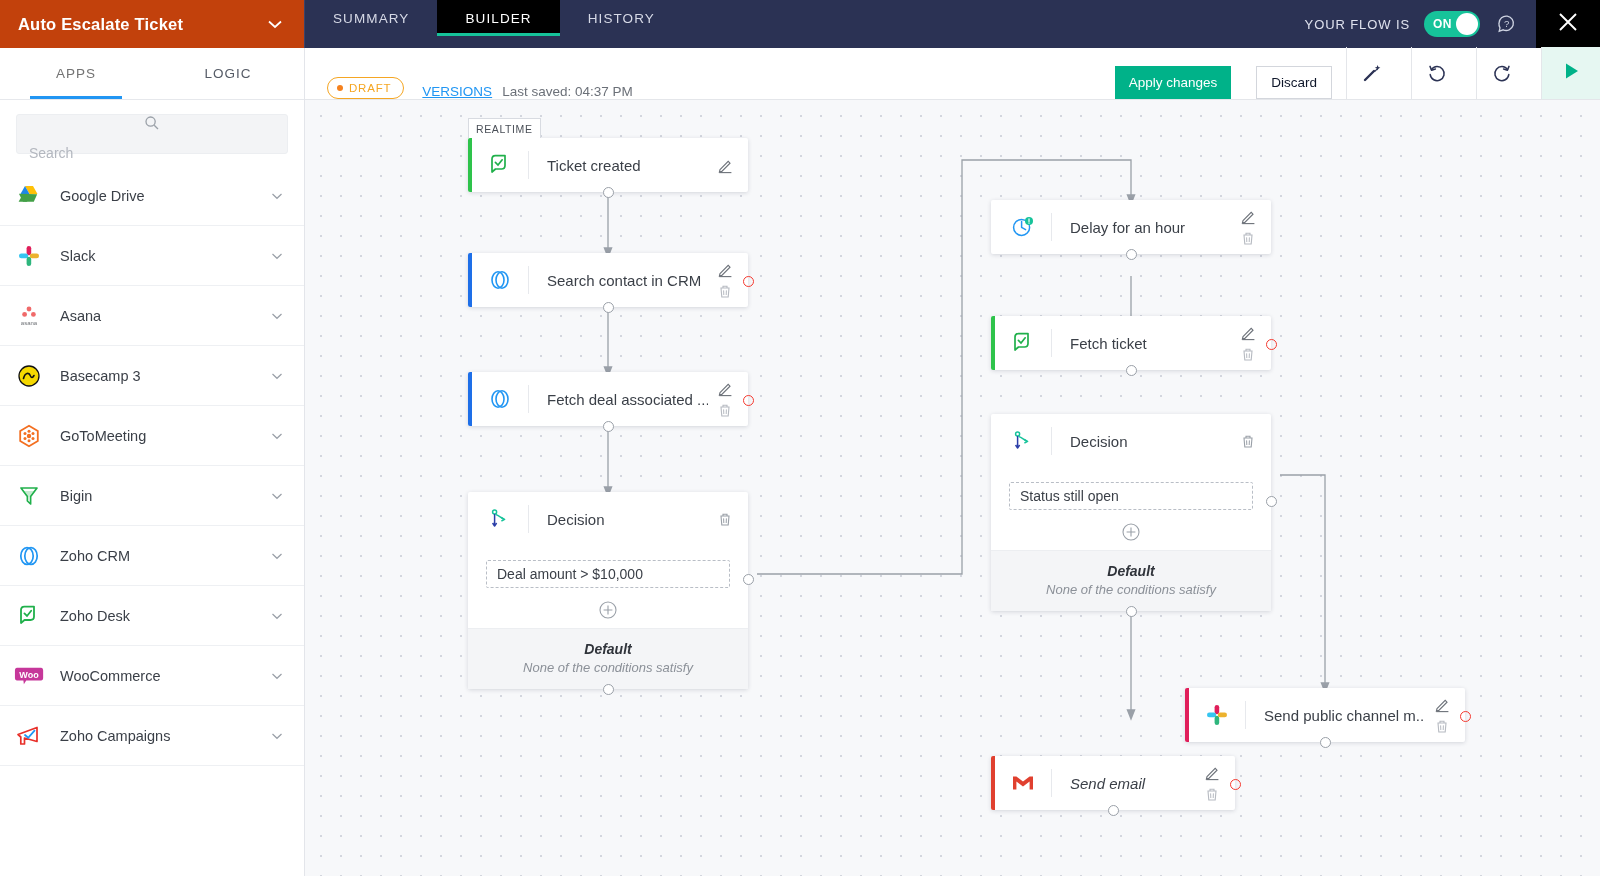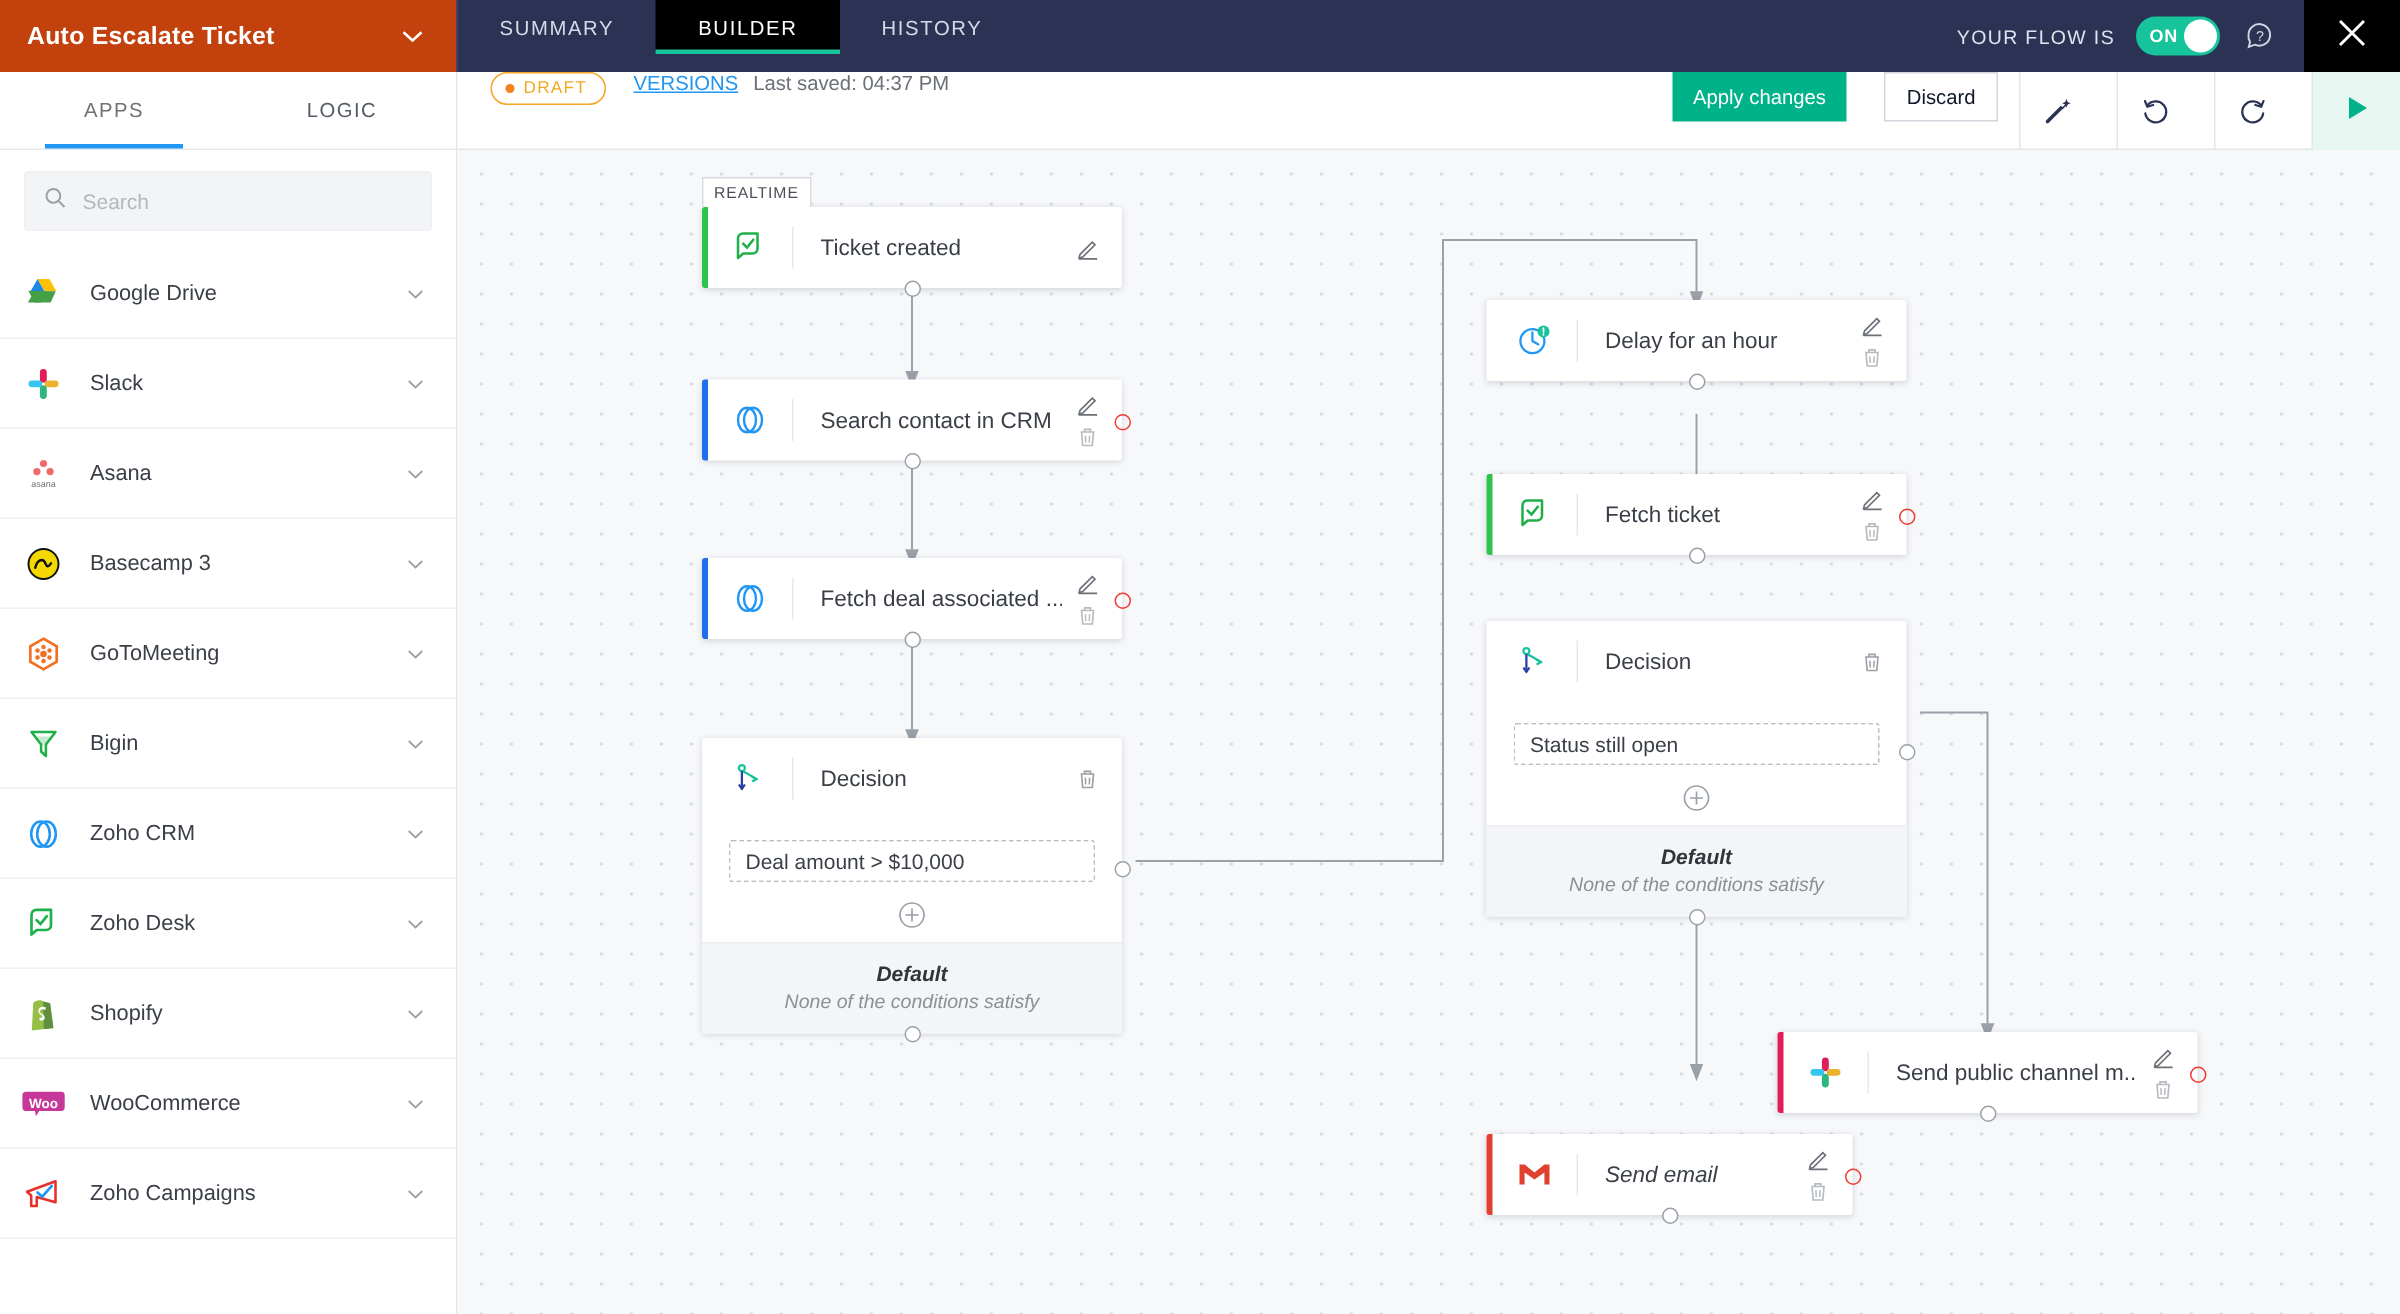--- a/index.html
+++ b/index.html
@@ -66,42 +66,42 @@
     font-size: 13.5px; letter-spacing: 1px; color: #555b66; cursor: pointer; position: relative;
   }
   .side-tab.active { color: #737373; }
   .side-tab.active::after {
     content: ""; position: absolute; bottom: 0; left: 50%; transform: translateX(-50%);
     width: 92px; height: 3px; background: #2196f3;
   }
   .search-wrap { padding: 14px 16px 12px 16px; }
   .search-box {
     height: 40px; background: #f3f4f6; border: 1px solid #eceef1; border-radius: 3px;
-    display: flex; align-items: center; padding: 0 12px; gap: 10px;
+    display: flex; align-items: center; padding: 0 12px; gap: 10px; flex-direction: column;
   }
   .search-box input {
     border: none; outline: none; background: transparent; font-size: 14px;
     color: #3b3f46; width: 100%; font-family: "Liberation Sans", sans-serif;
   }
   .search-box input::placeholder { color: #b3b7bf; }
 
   .app-list { overflow: hidden; flex: 1 1 auto; }
   .app-item {
     height: 60px; display: flex; align-items: center; gap: 16px;
     padding: 0 18px 0 14px; border-bottom: 1px solid #eef0f3; cursor: pointer;
   }
   .app-icon { width: 30px; height: 30px; flex: 0 0 30px; display: flex; align-items: center; justify-content: center; }
   .app-label { flex: 1 1 auto; font-size: 14.5px; color: #3a3f47; }
   .chev-grey { width: 18px; height: 18px; flex: 0 0 18px; display:flex;align-items:center;justify-content:center;}
 
   
   .main { flex: 1 1 auto; display: flex; flex-direction: column; min-width: 0; }
   .toolbar {
     height: 52px; flex: 0 0 52px; background: #fff; border-bottom: 1px solid #e4e6ea;
-    display: flex; align-items: flex-start; padding-left: 22px;
+    display: flex; align-items: flex-end; padding-left: 22px;
   }
   .draft-pill {
     border: 1px solid #f5a623; color: #f5a623; border-radius: 14px;
     font-size: 11.5px; letter-spacing: .8px; padding: 4px 12px 4px 9px;
     display: flex; align-items: center; gap: 6px;
   }
   .draft-dot { width: 6px; height: 6px; border-radius: 50%; background: #f5811e; }
   .versions-link {
     color: #2196f3; font-size: 13.5px; text-decoration: underline; margin-left: 18px; cursor: pointer;
   }
@@ -380,35 +380,20 @@
             </svg>
           </span>
           <span class="app-label">Zoho Desk</span>
           <span class="chev-grey">
             <svg width="16" height="16" viewBox="0 0 16 16">
                 <path d="M3.5 6 L8 10.3 L12.5 6" fill="none" stroke="#9aa0a8" stroke-width="1.2"></path>
               </svg>
           </span>
         </div>
 
-        <div class="app-item">
-          <span class="app-icon">
-            <svg width="24" height="26" viewBox="0 0 24 26">
-              <path d="M6.5 4.6 C8.6 3.4 10.6 3.6 11.8 4.6 L16.4 5.8 L18.6 22.4 L4.2 24 L5.2 5.4 Z" fill="#95bf47"></path>
-              <path d="M11.8 4.6 L16.4 5.8 L18.6 22.4 L12.2 23.1 Z" fill="#5e8e3e"></path>
-              <path d="M13.2 10.4 C12.2 9.6 10.2 9.4 9.6 11 C9 12.7 12.4 13 12.8 15.1 C13.1 16.8 11.2 18 9.2 17 L9.6 15.2 C10.6 15.8 11.4 15.5 11.3 14.9 C11 13.6 8.1 13 8.6 10.5 C9 8.4 11.4 7.6 13.6 8.7 Z" fill="#ffffff"></path>
-            </svg>
-          </span>
-          <span class="app-label">Shopify</span>
-          <span class="chev-grey">
-            <svg width="16" height="16" viewBox="0 0 16 16">
-                <path d="M3.5 6 L8 10.3 L12.5 6" fill="none" stroke="#9aa0a8" stroke-width="1.2"></path>
-              </svg>
-          </span>
-        </div>
 
         <div class="app-item">
           <span class="app-icon">
             <svg width="30" height="22" viewBox="0 0 30 22">
               <path d="M2 3 L28 3 A2.6 2.6 0 0 1 30 5.6 L30 14 A2.6 2.6 0 0 1 28 16.6 L12 16.6 L9.5 20.4 L9 16.6 L2 16.6 A2.6 2.6 0 0 1 0 14 L0 5.6 A2.6 2.6 0 0 1 2 3 Z" fill="#c6379a" transform="scale(0.94) translate(1,0)"></path>
               <text x="15" y="13.4" font-size="9" font-weight="bold" fill="#ffffff" text-anchor="middle" font-family="Liberation Sans, sans-serif">Woo</text>
             </svg>
           </span>
           <span class="app-label">WooCommerce</span>
           <span class="chev-grey">

